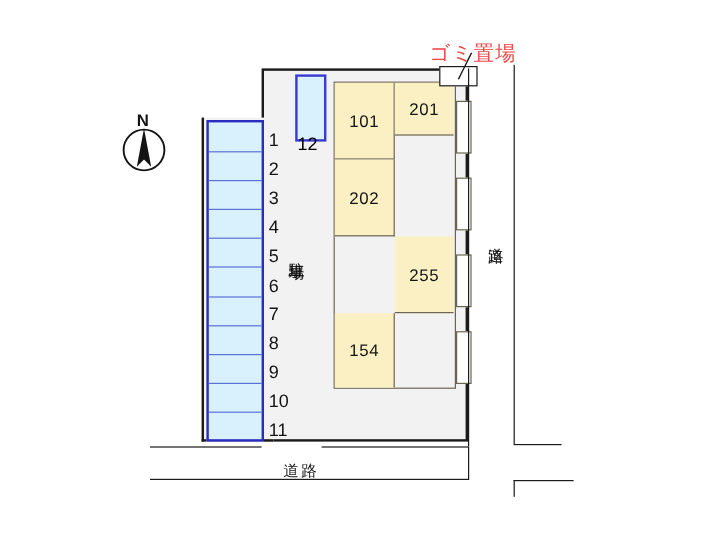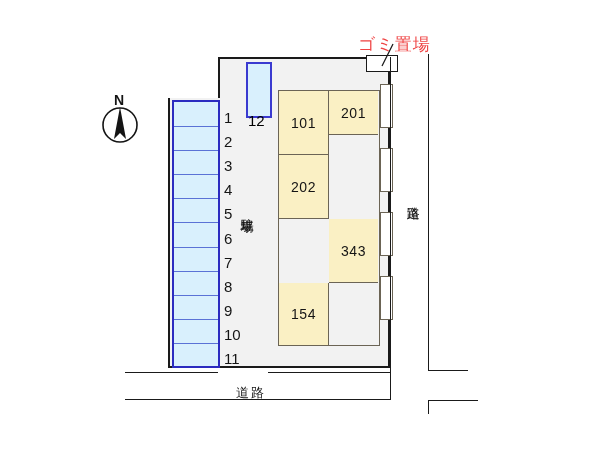--- a/index.html
+++ b/index.html
@@ -65,21 +65,21 @@
     border: 2px solid #3a3ad0;
     box-sizing: border-box;
   }
   #stall-12-num {
     left: 248px; top: 112px;
     font-size: 15px; color: #000000;
   }
 
   
   #building {
-    left: 278px; top: 90px;
+    left: 278px; top: 68px;
     width: 102px; height: 256px;
     border: 1.5px solid #6b6455;
     box-sizing: border-box;
   }
   .unit {
     position: absolute;
     background: #faf0c4;
     box-sizing: border-box;
     border-right: 1.5px solid #6b6455;
     border-bottom: 1.5px solid #6b6455;
@@ -182,21 +182,21 @@
 
   <div class="abs" id="stall-12"></div>
   <div class="abs" id="stall-12-num">12</div>
 
   <div class="abs" id="building">
     <div class="unit" style="left:0;  top:0;   width:50px;  height:64px;">101</div>
     <div class="unit col-r" style="left:50px;top:0;   width:49px;  height:44px;">201</div>
 
     <div class="unit" style="left:0;  top:64px; width:50px; height:64px;">202</div>
 
-    <div class="unit col-r" style="left:50px;top:128px;width:49px; height:64px;">343</div>
+    <div class="unit col-r" style="left:50px;top:128px;width:49px; height:64px;">255</div>
 
     <div class="unit row-b" style="left:0;  top:192px;width:50px; height:62px;">154</div>
   </div>
 
   <div class="abs balcony" style="top:84px"></div>
   <div class="abs balcony" style="top:148px"></div>
   <div class="abs balcony" style="top:212px"></div>
   <div class="abs balcony" style="top:276px"></div>
 
   <div class="abs" id="gomi-box"></div>

